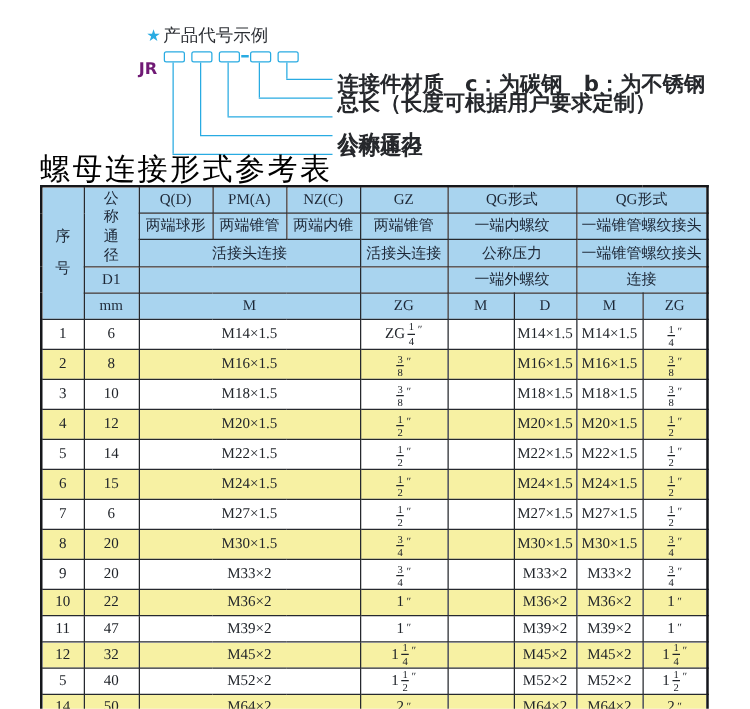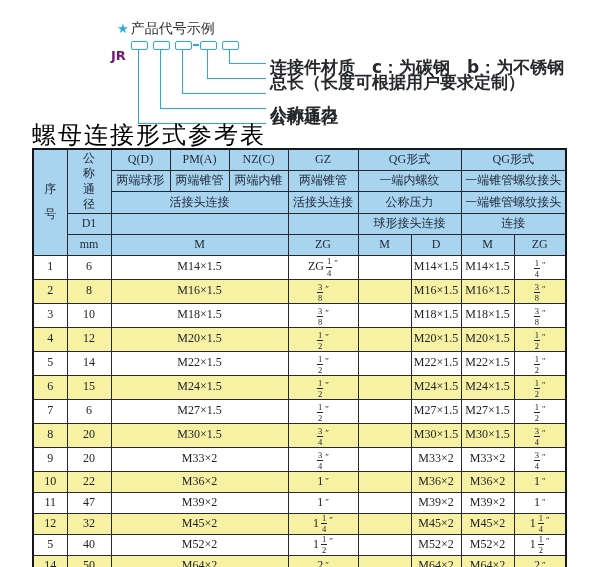--- a/index.html
+++ b/index.html
@@ -152,21 +152,21 @@
     <tr>
       <th colspan="3">活接头连接</th>
       <th>活接头连接</th>
       <th colspan="2">公称压力</th>
       <th colspan="2">一端锥管螺纹接头</th>
     </tr>
     <tr>
       <th>D1</th>
       <th colspan="3"></th>
       <th></th>
-      <th colspan="2">球形接头连接</th>
+      <th colspan="2">一端外螺纹</th>
       <th colspan="2">连接</th>
     </tr>
     <tr>
       <th>mm</th>
       <th colspan="3">M</th>
       <th>ZG</th>
       <th>M</th>
       <th>D</th>
       <th>M</th>
       <th>ZG</th>

